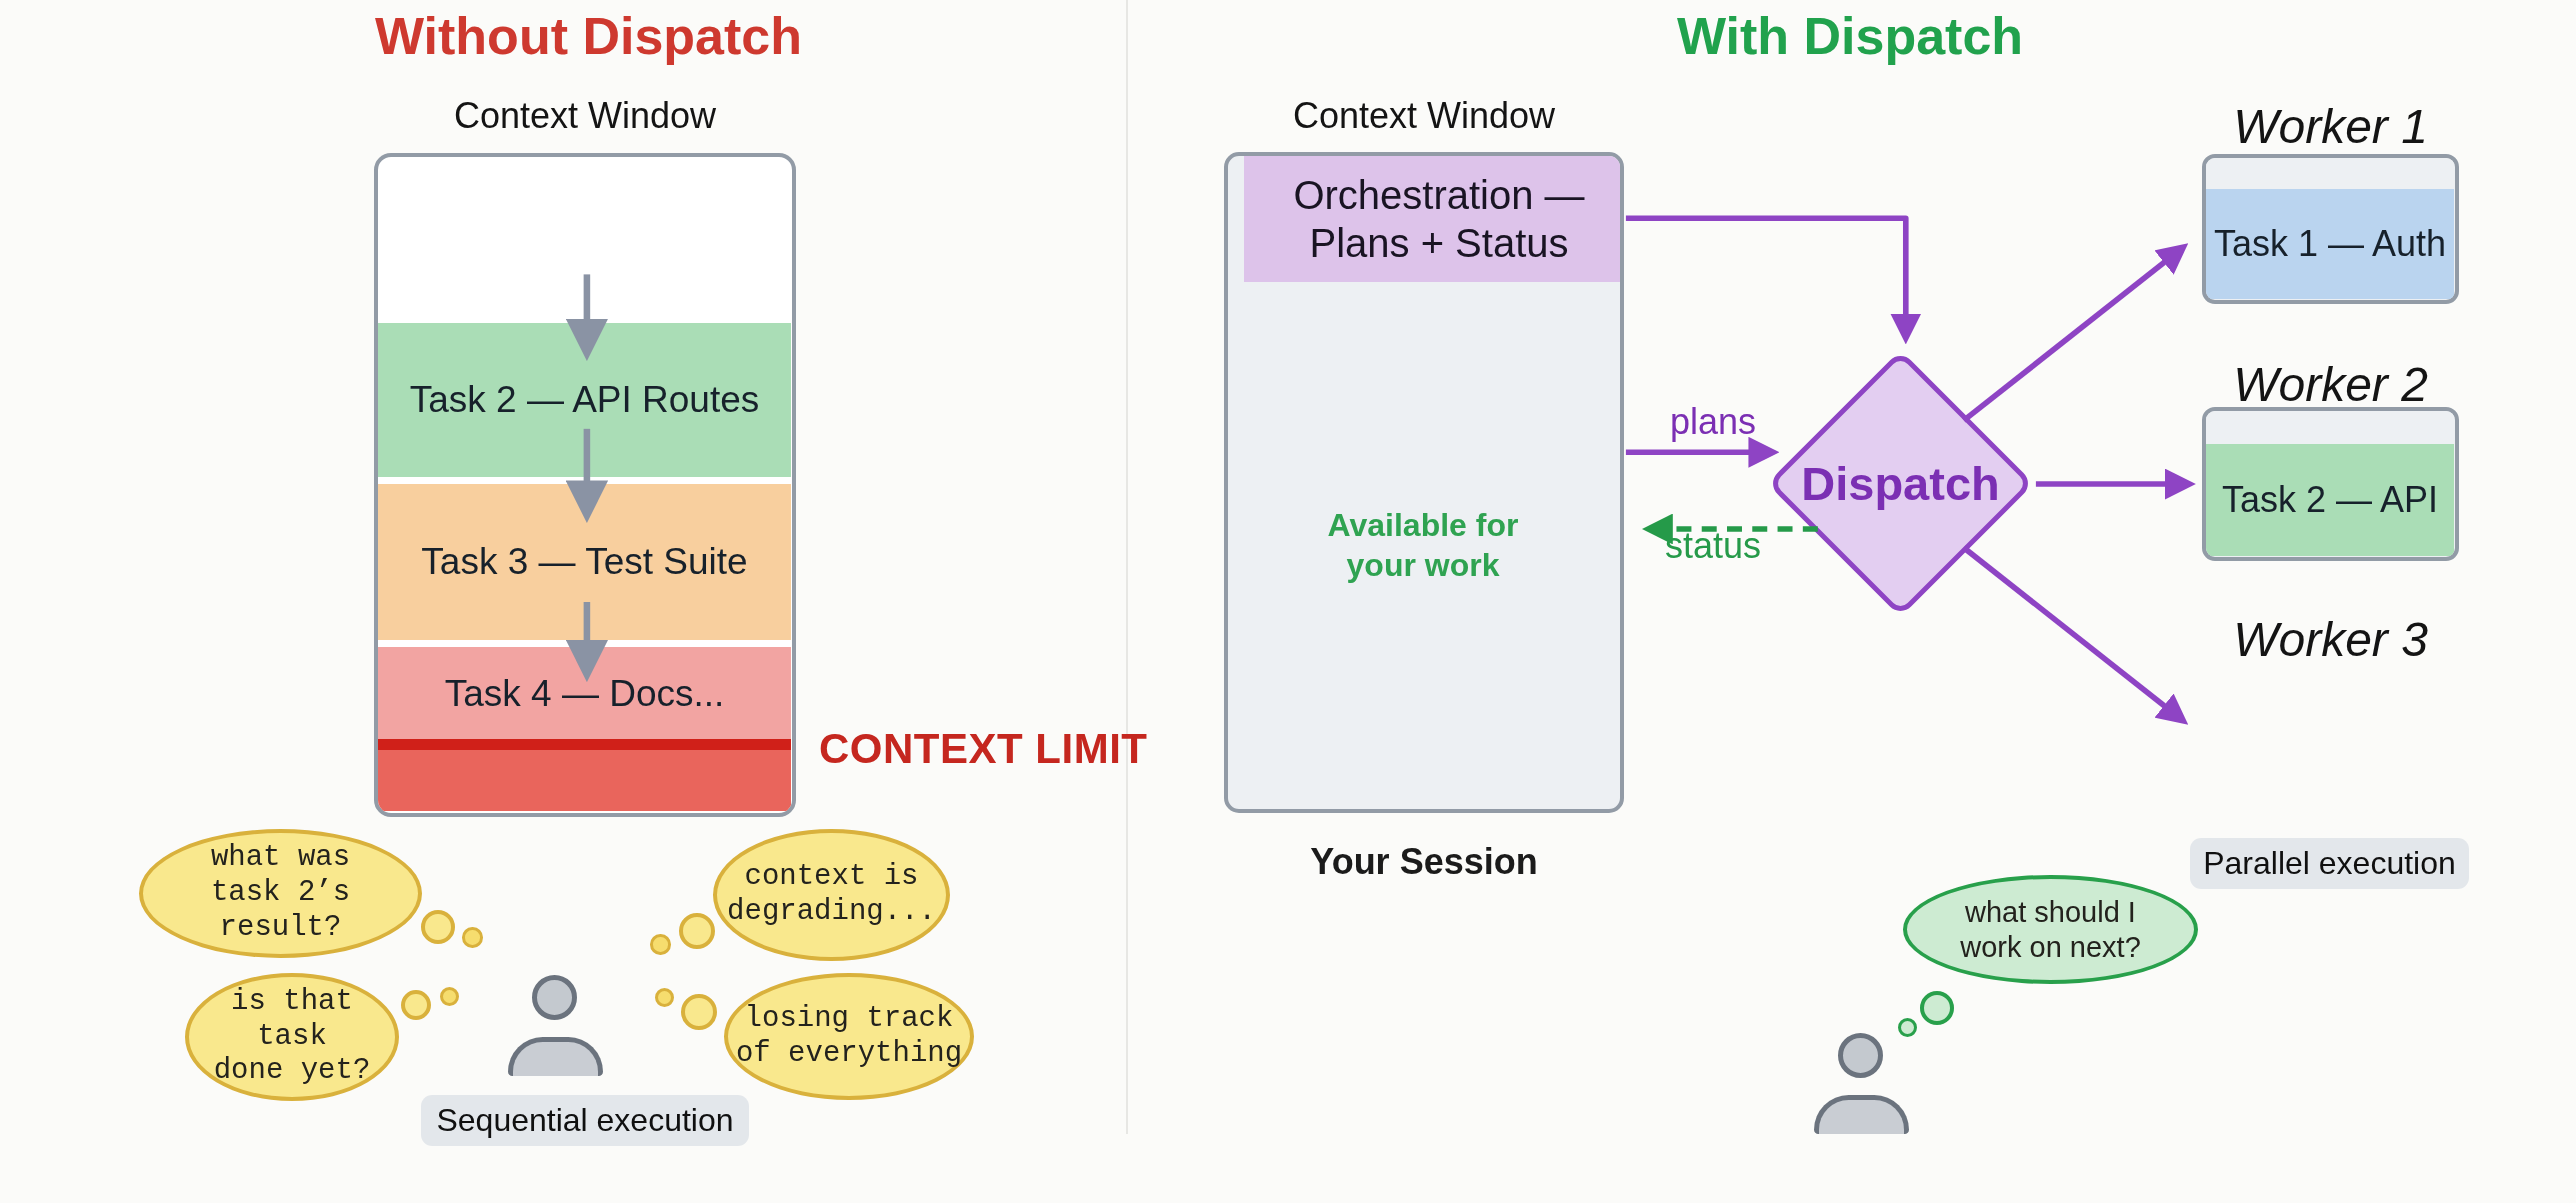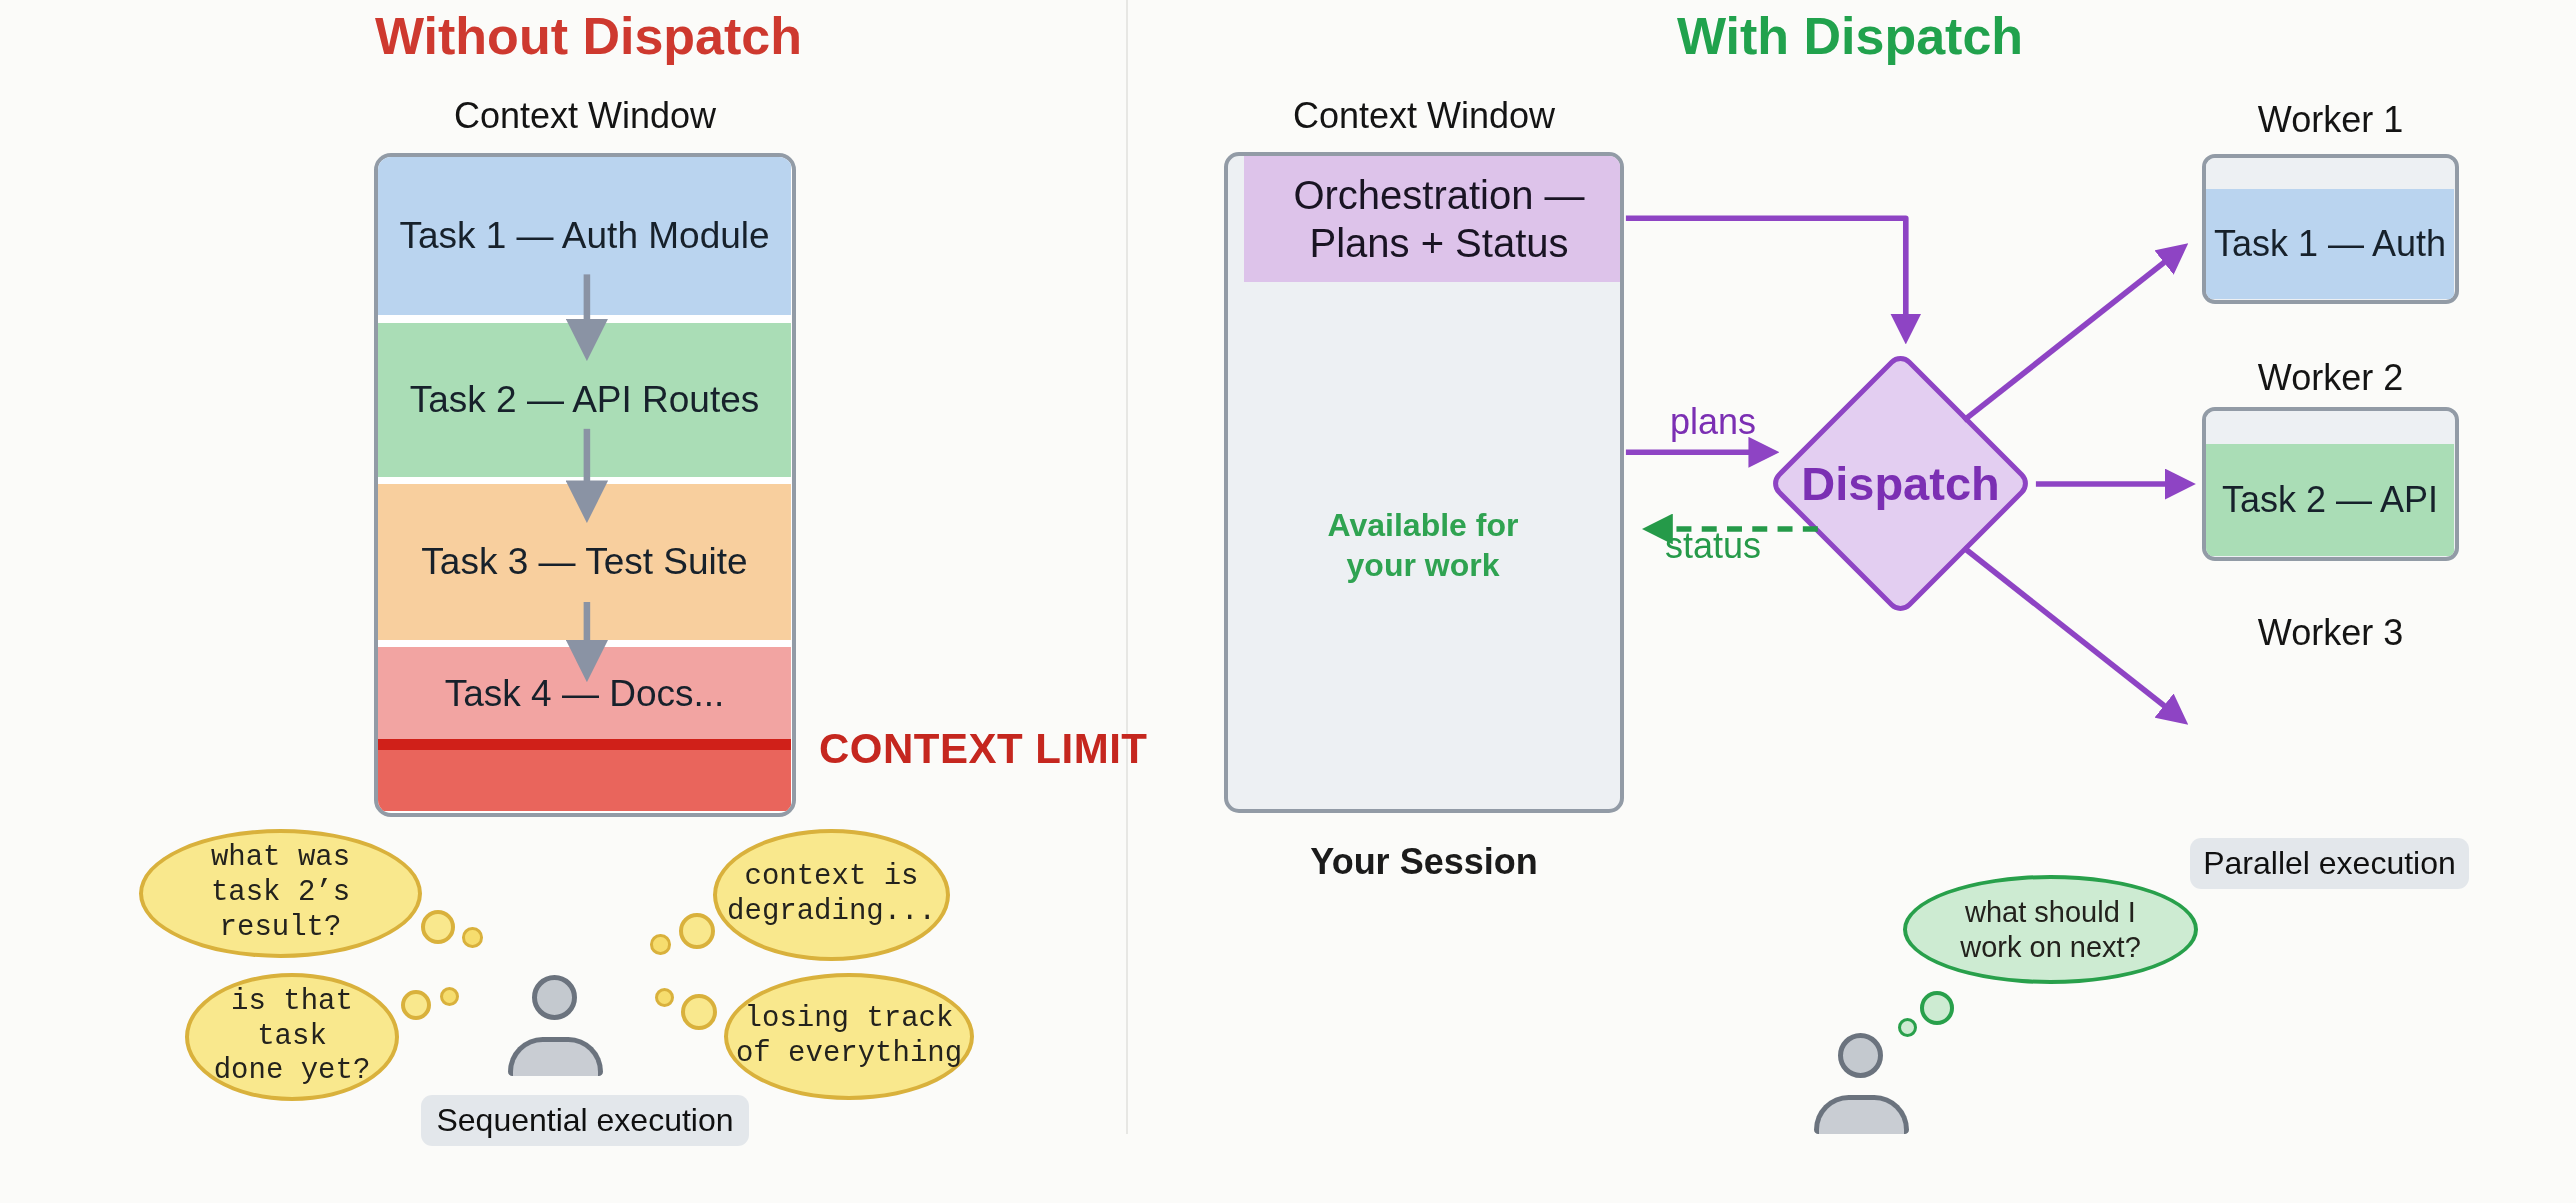--- a/index.html
+++ b/index.html
@@ -50,40 +50,37 @@
   .your-session{left:1224px;width:400px;top:841px;font-size:36px;font-weight:bold;text-align:center;}
   
   .diamond{left:1806px;top:389px;width:189px;height:189px;background:#e3cef1;border:5.6px solid #8e44c4;
            border-radius:15px;transform:rotate(45deg);box-sizing:border-box;}
   .diamond-label{position:absolute;inset:0;display:flex;align-items:center;justify-content:center;
                  transform:rotate(-45deg);font-size:47px;font-weight:bold;color:#7b2fb3;}
   .flow-label{font-size:36px;font-weight:500;text-align:center;}
   .plans-label{left:1638px;width:150px;top:401px;color:#7b2fb3;}
   .status-label{left:1638px;width:150px;top:525px;color:#259a49;}
   
-  .worker-label{left:2202px;width:257px;font-size:36px;text-align:center;color:#141414;}
+  .worker-label{left:2202px;width:257px;font-size:48px;text-align:center;color:#141414;font-style:italic;}
   .worker-box{left:2202px;width:257px;border:4.7px solid #929ba6;border-radius:13px;background:#edf0f3;
               box-sizing:border-box;overflow:hidden;}
   .worker-body{position:absolute;left:0;width:248px;font-size:36px;color:#17212b;}
   svg.overlay{position:absolute;left:0;top:0;pointer-events:none;}
 </style>
 </head>
 <body>
 
 <div id="canvas">
 
   <div class="abs divider"></div>
 
   <div class="abs panel-title left-title">Without Dispatch</div>
   <div class="abs cw-label" style="left:374px;width:422px;top:95px">Context Window</div>
 
   <div class="abs stack-box">
-    <div class="seg seg-blue ctr">
-      <span>Task 1 — Auth Module</span>
-    </div>
     <div class="seg seg-green ctr">
       <span>Task 2 — API Routes</span>
     </div>
     <div class="seg seg-orange ctr">
       <span>Task 3 — Test Suite</span>
     </div>
     <div class="seg seg-pink ctr">
       <span>Task 4 — Docs...</span>
     </div>
     <div class="limit-line"></div>

